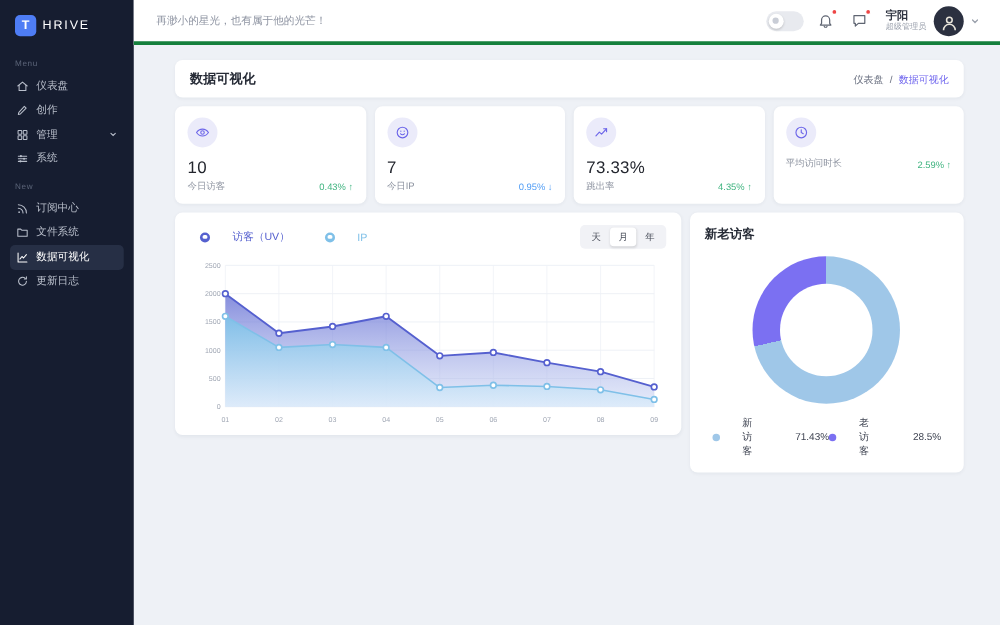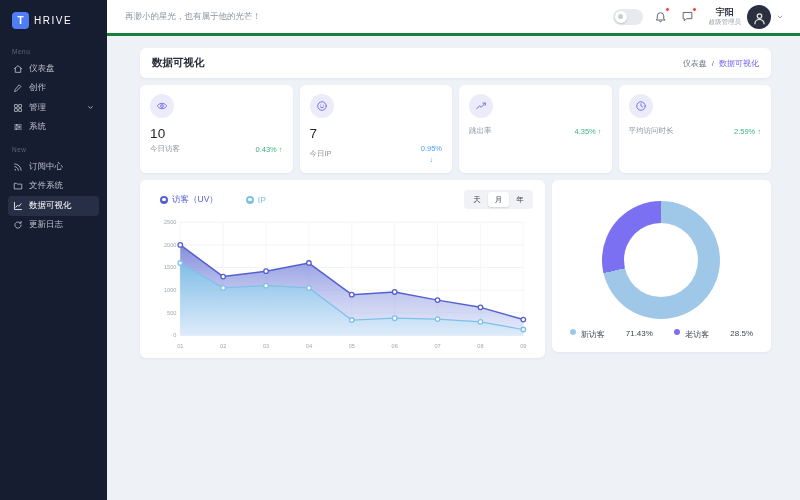--- a/index.html
+++ b/index.html
@@ -19,21 +19,21 @@
   
   .main{flex:1;display:flex;flex-direction:column;min-width:0}
   .topbar{height:36px;background:#fff;border-bottom:3px solid #15803d;display:flex;align-items:center;padding:0 16px;flex-shrink:0}
   .greeting{font-size:8.5px;color:#8d93a1;flex:1;padding-left:2px}
   .tg{width:30px;height:16px;border-radius:9px;background:#e8eaef;position:relative;cursor:pointer}
   .tg-knob{width:12px;height:12px;border-radius:50%;background:#fff;position:absolute;top:2px;left:2px;box-shadow:0 1px 2px rgba(0,0,0,.18);display:flex;align-items:center;justify-content:center}
   .tg-knob::after{content:"";width:5px;height:5px;border-radius:50%;background:#c9cdd6}
   .icon-btn{position:relative;width:18px;height:18px;display:flex;align-items:center;justify-content:center;color:#5f6572;margin-left:9px;cursor:pointer}
   .icon-btn svg{width:13px;height:13px}
   .badge-dot{position:absolute;top:-1px;right:0;width:5px;height:5px;border-radius:50%;background:#ee4545;border:1px solid #fff}
-  .user-block{text-align:center;margin-left:12px;line-height:1.25;cursor:pointer}
+  .user-block{text-align:left;margin-left:12px;line-height:1.25;cursor:pointer}
   .user-name{font-size:9px;font-weight:bold;color:#2f3441}
   .user-role{font-size:6.5px;color:#9aa0ac}
   .avatar{width:24px;height:24px;border-radius:50%;background:#2b3040;display:flex;align-items:center;justify-content:center;margin-left:6px;color:#e8e4da;cursor:pointer;overflow:hidden}
   .avatar svg{width:15px;height:15px;margin-top:3px}
   .chev-down{color:#9aa0ac;margin-left:5px;width:8px;height:8px;cursor:pointer}
   
   .content{flex:1;padding:12px 29px 12px 33px;display:flex;flex-direction:column;gap:7px;overflow:hidden}
   .card{background:#fff;border-radius:6px;box-shadow:0 1px 3px rgba(20,30,60,.05)}
   .page-head{display:flex;align-items:center;justify-content:space-between;padding:8px 12px}
   .page-title{font-size:10.5px;font-weight:bold;color:#262b36}
@@ -48,33 +48,33 @@
   .stat-value{font-size:13.5px;font-weight:normal;color:#23262e;letter-spacing:.2px}
   .stat-foot{display:flex;justify-content:space-between;align-items:center;margin-top:3px}
   .stat-label{font-size:7.5px;color:#8d93a0}
   .stat-delta{font-size:7.5px;display:flex;gap:2px;align-items:center}
   
   .charts-row{display:flex;gap:7px;align-items:flex-start}
   .line-card{flex:1.95;padding:10px 12px 4px}
   .donut-card{flex:1;padding:10px 12px 12px}
   .line-head{display:flex;align-items:center;justify-content:space-between;margin-bottom:2px}
   .legend{display:flex;gap:28px;padding-left:8px}
-  .lg-item{display:flex;align-items:center;gap:4px;font-size:8.5px;cursor:pointer}
+  .lg-item{display:flex;align-items:center;gap:18px;font-size:8.5px;cursor:pointer}
   .lg-dot{width:8px;height:8px;border-radius:50%;position:relative;flex-shrink:0}
   .lg-dot::after{content:"";position:absolute;inset:2.2px;background:#fff;border-radius:50%}
   .seg{display:flex;background:#f1f2f6;border-radius:4px;padding:2px}
   .seg button{border:0;background:transparent;font-size:7.5px;padding:2.5px 7px;border-radius:3px;color:#454a56;cursor:pointer;font-family:inherit}
   .seg button.active{background:#fff;box-shadow:0 1px 2px rgba(0,0,0,.12)}
   .line-chart{width:100%;height:auto;display:block}
   .donut-title{font-size:10px;font-weight:bold;color:#262b36}
   .donut-wrap{display:flex;justify-content:center;padding:11px 0 8px}
   .donut{width:118px;height:118px;border-radius:50%;position:relative}
   .donut::after{content:"";position:absolute;inset:22px;background:#fff;border-radius:50%}
   .donut-legend{display:flex;justify-content:space-between;align-items:center;padding:2px 6px 0;font-size:8px;color:#3f4452}
-  .dl-entry{display:flex;gap:5px;cursor:pointer}
+  .dl-entry{display:flex;align-items:center;gap:18px;cursor:pointer}
   .dl-dot{width:6px;height:6px;border-radius:50%;flex-shrink:0}
   .dl-val{margin-left:16px}
 </style>
 </head>
 <body>
 
 <div class="app">
 
   <aside class="sidebar">
     <div class="logo">
@@ -218,33 +218,34 @@
             <svg viewBox="0 0 24 24" fill="none" stroke="currentColor" stroke-width="1.8" stroke-linecap="round">
                 <circle cx="12" cy="12" r="8.5"></circle>
                 <path d="M8.8 14a4 4 0 0 0 6.4 0"></path>
                 <circle cx="9.3" cy="9.8" r="1" fill="currentColor" stroke="none"></circle>
                 <circle cx="14.7" cy="9.8" r="1" fill="currentColor" stroke="none"></circle>
               </svg>
           </div>
           <div class="stat-value">7</div>
           <div class="stat-foot">
             <span class="stat-label">今日IP</span>
-            <span class="stat-delta" style="color: rgb(79, 156, 245); flex-direction: column;">
+            <span class="stat-delta" style="color: rgb(79, 156, 245);">
                 <span>0.95%</span>
                 <span>↓</span>
               </span>
           </div>
         </div>
         <div class="card stat">
           <div class="stat-icon">
             <svg viewBox="0 0 24 24" fill="none" stroke="currentColor" stroke-width="1.8" stroke-linecap="round" stroke-linejoin="round">
                 <path d="M3.5 17.5 9 11.5l3.5 3L20.5 6"></path>
                 <path d="M15.8 6h4.7v4.7"></path>
               </svg>
           </div>
+          <div class="stat-value">73.33%</div>
           <div class="stat-foot">
             <span class="stat-label">跳出率</span>
             <span class="stat-delta" style="color: rgb(62, 179, 127);">
                 <span>4.35%</span>
                 <span>↑</span>
               </span>
           </div>
         </div>
         <div class="card stat">
           <div class="stat-icon">
@@ -343,20 +344,21 @@
               <circle cx="166.5" cy="81.60000000000001" r="2.4" fill="#fff" stroke="#7fc0e8" stroke-width="1.4"></circle>
               <circle cx="212" cy="115.67999999999999" r="2.4" fill="#fff" stroke="#7fc0e8" stroke-width="1.4"></circle>
               <circle cx="257.5" cy="113.75999999999999" r="2.4" fill="#fff" stroke="#7fc0e8" stroke-width="1.4"></circle>
               <circle cx="303" cy="114.72" r="2.4" fill="#fff" stroke="#7fc0e8" stroke-width="1.4"></circle>
               <circle cx="348.5" cy="117.6" r="2.4" fill="#fff" stroke="#7fc0e8" stroke-width="1.4"></circle>
               <circle cx="394" cy="125.75999999999999" r="2.4" fill="#fff" stroke="#7fc0e8" stroke-width="1.4"></circle>
             </svg>
         </div>
 
         <div class="card donut-card">
+          <div class="donut-title">新老访客</div>
           <div class="donut-wrap">
             <div class="donut" style="background: conic-gradient(rgb(159, 199, 232) 0%, rgb(159, 199, 232) 71.43%, rgb(123, 112, 242) 71.43%, rgb(123, 112, 242) 100%);"></div>
           </div>
           <div class="donut-legend">
             <span class="dl-entry">
               <span class="dl-dot" style="background: rgb(159, 199, 232);"></span>
               <span>新访客</span>
               <span class="dl-val">71.43%</span>
             </span>
             <span class="dl-entry">

